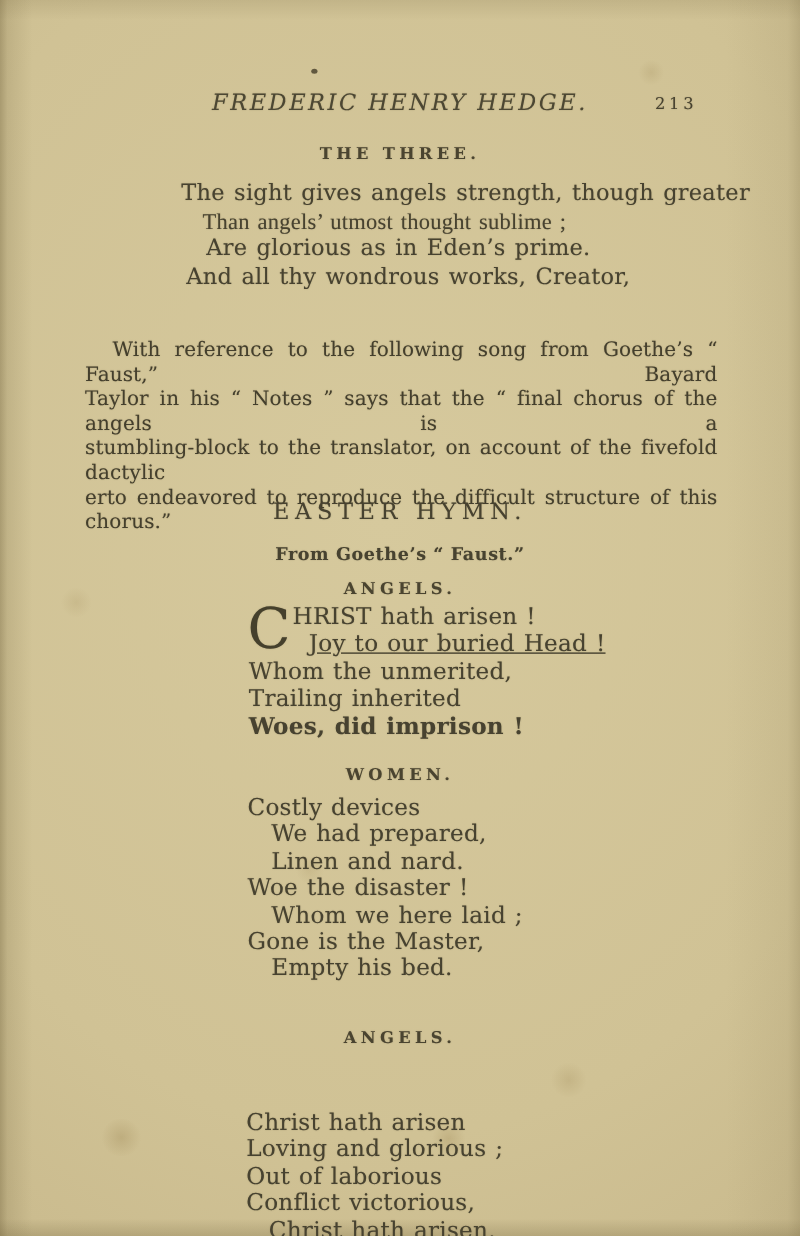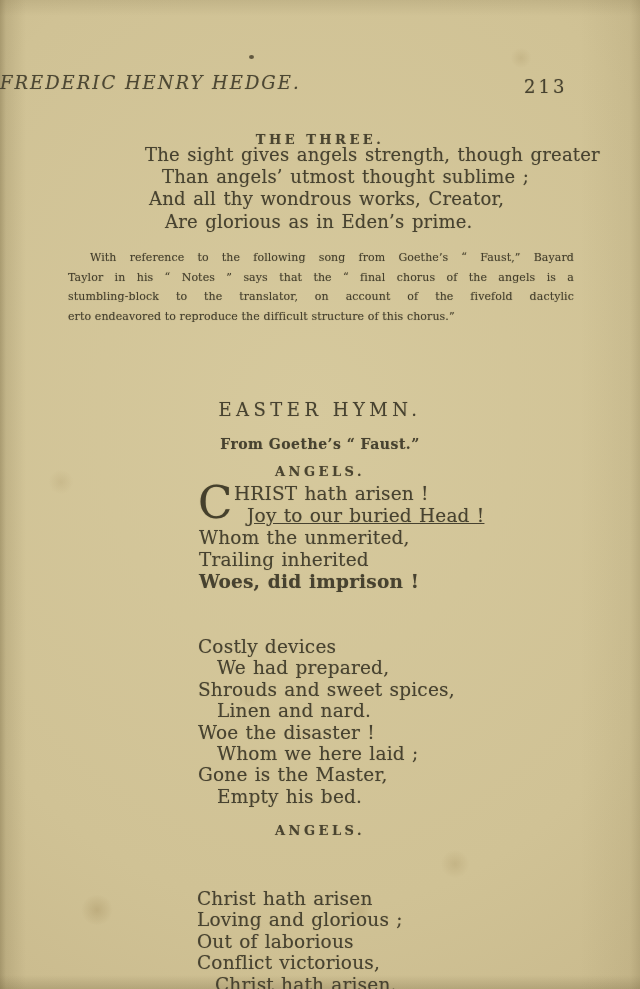--- a/index.html
+++ b/index.html
@@ -24,39 +24,39 @@
   .speck{left:249px;top:55px;width:5px;height:4px;border-radius:50%;
     background:#4d452f;opacity:.85;}
   .fox{border-radius:50%;pointer-events:none;}
   .f1{left:80px;top:895px;width:34px;height:30px;background:radial-gradient(circle,rgba(134,108,55,.22),rgba(134,108,55,0) 70%);}
   .f2{left:345px;top:898px;width:28px;height:26px;background:radial-gradient(circle,rgba(134,108,55,.20),rgba(134,108,55,0) 70%);}
   .f3{left:440px;top:850px;width:30px;height:28px;background:radial-gradient(circle,rgba(134,108,55,.16),rgba(134,108,55,0) 70%);}
   .f4{left:236px;top:685px;width:24px;height:22px;background:radial-gradient(circle,rgba(134,108,55,.12),rgba(134,108,55,0) 70%);}
   .f5{left:510px;top:48px;width:22px;height:20px;background:radial-gradient(circle,rgba(134,108,55,.14),rgba(134,108,55,0) 70%);}
   .f6{left:48px;top:470px;width:26px;height:24px;background:radial-gradient(circle,rgba(134,108,55,.12),rgba(134,108,55,0) 70%);}
   
-  .runhead{left:0;top:72px;width:640px;}
+  .runhead{left:0;top:72px;width:640px;text-align:center;}
   .rh-title{font-style:italic;font-size:18px;letter-spacing:2px;color:#4c4733;}
-  .pageno{position:absolute;left:524px;top:4px;font-size:18px;letter-spacing:3px;font-style:normal;}
+  .pageno{position:absolute;left:524px;top:4px;font-size:13px;letter-spacing:3px;font-style:normal;}
   
   .hd{left:0;width:640px;text-align:center;}
   .hd-small{font-size:13px;font-weight:bold;letter-spacing:3.5px;color:#4a4430;}
-  .hd-the-three{top:132px;}
+  .hd-the-three{top:116px;}
   .hd-easter{top:399px;font-size:18px;font-weight:normal;letter-spacing:4.5px;}
   .hd-attr{top:436px;font-size:14px;font-weight:bold;letter-spacing:.5px;}
   .hd-angels1{top:464px;}
   .hd-women{top:613px;}
   .hd-angels2{top:823px;}
   
   .quatrain{left:145px;top:144px;font-size:18px;line-height:22.2px;
     letter-spacing:.2px;word-spacing:1.5px;white-space:nowrap;}
   .quatrain .ln{display:block;}
-  .q1{margin-left:17px;} .q2{margin-left:4px;} .q3{margin-left:20px;}
+  .q1{margin-left:17px;font-family:Liberation Serif, serif;} .q2{margin-left:4px;} .q3{margin-left:20px;}
   
-  .prose{left:68px;top:248px;width:506px;font-size:11px;line-height:19.6px;
+  .prose{left:68px;top:270px;width:506px;font-size:16px;line-height:19.6px;
     letter-spacing:.1px;color:#443f2d;}
   .prose .pl{text-align:justify;text-align-last:justify;}
   .prose .pl.first{text-indent:22px;}
   .prose .pl.last{text-align-last:left;}
   
   .stanza{font-size:18.5px;line-height:22px;letter-spacing:.2px;word-spacing:1px;white-space:nowrap;}
   .stanza .ln{display:block;}
   .st1{left:199px;top:483px;}
   .st1 .l0{margin-left:35px;} .st1 .l1{margin-left:48px;text-decoration:underline;} .st1 .l4{font-weight:bold;}
   .dropcap{position:absolute;left:-1px;top:0px;font-size:45px;line-height:40px;color:#45402c;}
@@ -81,22 +81,22 @@
   <header class="abs runhead">
     <span class="rh-title">FREDERIC HENRY HEDGE.</span>
     <span class="pageno">213</span>
   </header>
 
   <h2 class="abs hd hd-small hd-the-three" style="margin:0;">THE THREE.</h2>
 
   <div class="abs quatrain">
     <span class="ln q0">The sight gives angels strength, though greater</span>
     <span class="ln q1">Than angels’ utmost thought sublime ;</span>
+    <span class="ln q3">Are glorious as in Eden’s prime.</span>
     <span class="ln q2">And all thy wondrous works, Creator,</span>
-    <span class="ln q3">Are glorious as in Eden’s prime.</span>
   </div>
 
   <div class="abs prose">
     <div class="pl first">With reference to the following song from Goethe’s “ Faust,” Bayard</div>
     <div class="pl">Taylor in his “ Notes ” says that the “ final chorus of the angels is a</div>
     <div class="pl">stumbling-block to the translator, on account of the fivefold dactylic</div>
     <div class="pl last">erto endeavored to reproduce the difficult structure of this chorus.”</div>
   </div>
 
   <h1 class="abs hd hd-easter" style="margin:0;">EASTER HYMN.</h1>
@@ -106,25 +106,25 @@
 
   <div class="abs stanza st1">
     <span class="dropcap">C</span>
     <span class="ln l0">HRIST hath arisen !</span>
     <span class="ln l1">Joy to our buried Head !</span>
     <span class="ln l2">Whom the unmerited,</span>
     <span class="ln l3">Trailing inherited</span>
     <span class="ln l4">Woes, did imprison !</span>
   </div>
 
+  <h3 class="abs hd hd-small hd-women" style="margin:0;">WOMEN.</h3>
 
   <div class="abs stanza st2">
     <span class="ln">Costly devices</span>
     <span class="ln in">We had prepared,</span>
-    <span class="ln">Shrouds and sweet spices,</span>
     <span class="ln in">Linen and nard.</span>
     <span class="ln">Woe the disaster !</span>
     <span class="ln in">Whom we here laid ;</span>
     <span class="ln">Gone is the Master,</span>
     <span class="ln in">Empty his bed.</span>
   </div>
 
   <h3 class="abs hd hd-small hd-angels2" style="margin:0;">ANGELS.</h3>
 
   <div class="abs stanza st3">

